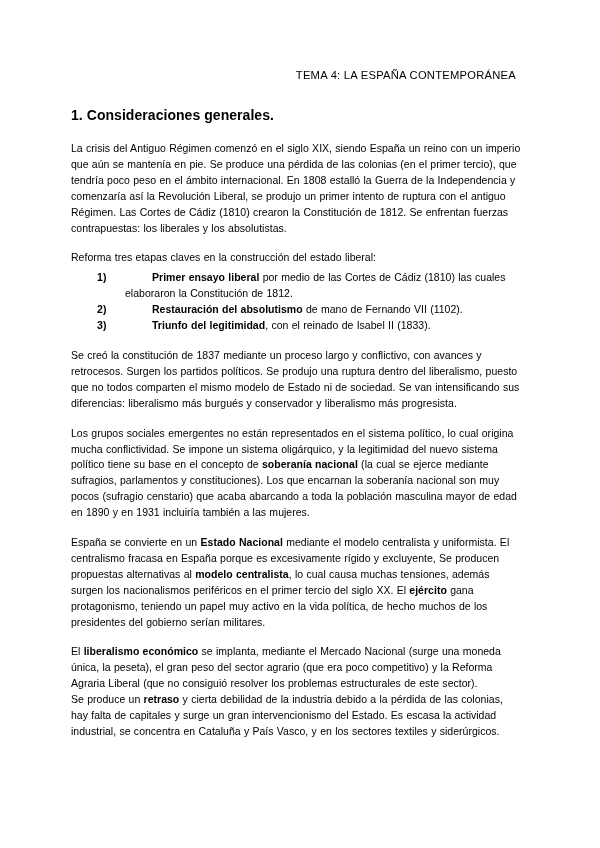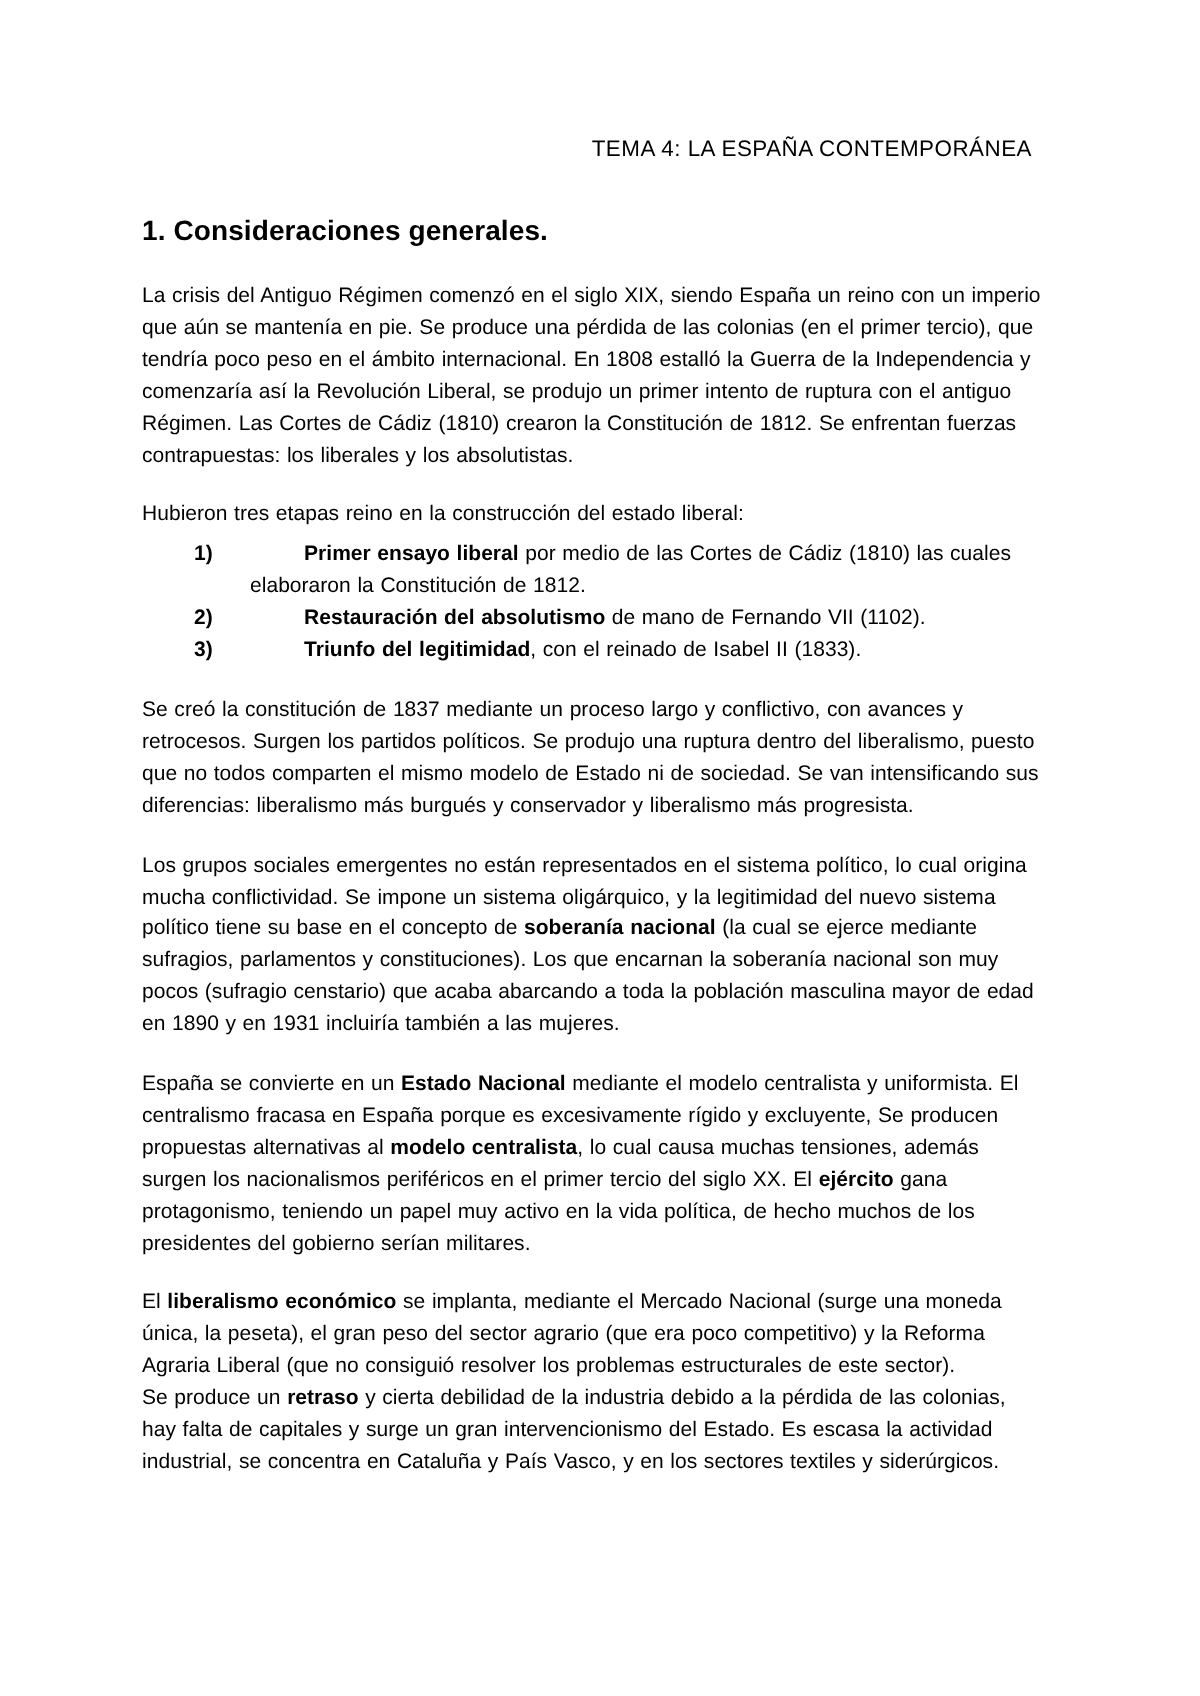--- a/index.html
+++ b/index.html
@@ -82,21 +82,21 @@
 <body>
 
 <div class="page">
 
   <h1 class="doc-title">TEMA 4: LA ESPAÑA CONTEMPORÁNEA</h1>
 
   <h2 class="section-heading">1. Consideraciones generales.</h2>
 
   <p class="para">La crisis del Antiguo Régimen comenzó en el siglo XIX, siendo España un reino con un imperio que aún se mantenía en pie. Se produce una pérdida de las colonias (en el primer tercio), que tendría poco peso en el ámbito internacional. En 1808 estalló la Guerra de la Independencia y comenzaría así la Revolución Liberal, se produjo un primer intento de ruptura con el antiguo Régimen. Las Cortes de Cádiz (1810) crearon la Constitución de 1812. Se enfrentan fuerzas contrapuestas: los liberales y los absolutistas.</p>
 
-  <p class="para tight">Hubieron tres etapas reino en la construcción del estado liberal:</p>
+  <p class="para tight">Reforma tres etapas claves en la construcción del estado liberal:</p>
 
   <ol class="steps">
     <li><b>Primer ensayo liberal</b><span> por medio de las Cortes de Cádiz (1810) las cuales elaboraron la Constitución de 1812.</span></li>
     <li><b>Restauración del absolutismo</b><span> de mano de Fernando VII (1102).</span></li>
     <li><b>Triunfo del legitimidad</b><span>, con el reinado de Isabel II (1833).</span></li>
   </ol>
 
   <p class="para">Se creó la constitución de 1837 mediante un proceso largo y conflictivo, con avances y retrocesos. Surgen los partidos políticos. Se produjo una ruptura dentro del liberalismo, puesto que no todos comparten el mismo modelo de Estado ni de sociedad. Se van intensificando sus diferencias: liberalismo más burgués y conservador y liberalismo más progresista.</p>
 
   <p class="para"><span>Los grupos sociales emergentes no están representados en el sistema político, lo cual origina mucha conflictividad. Se impone un sistema oligárquico, y la legitimidad del nuevo sistema político tiene su base en el concepto de </span><b>soberanía nacional</b><span> (la cual se ejerce mediante sufragios, parlamentos y constituciones). Los que encarnan la soberanía nacional son muy pocos (sufragio censtario) que acaba abarcando a toda la población masculina mayor de edad en 1890 y en 1931 incluiría también a las mujeres.</span></p>

